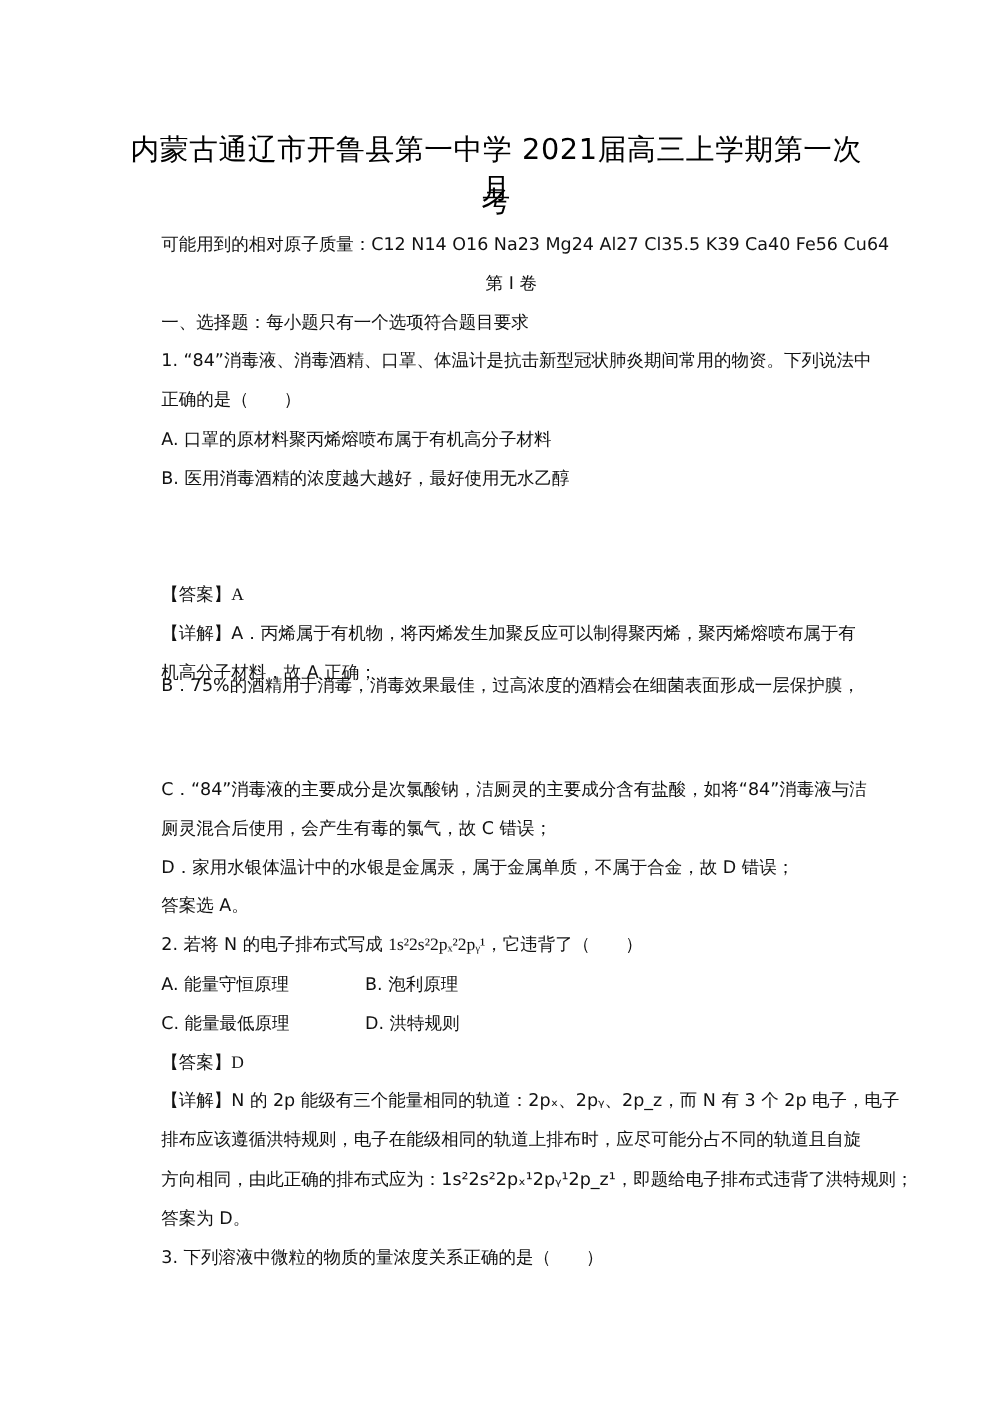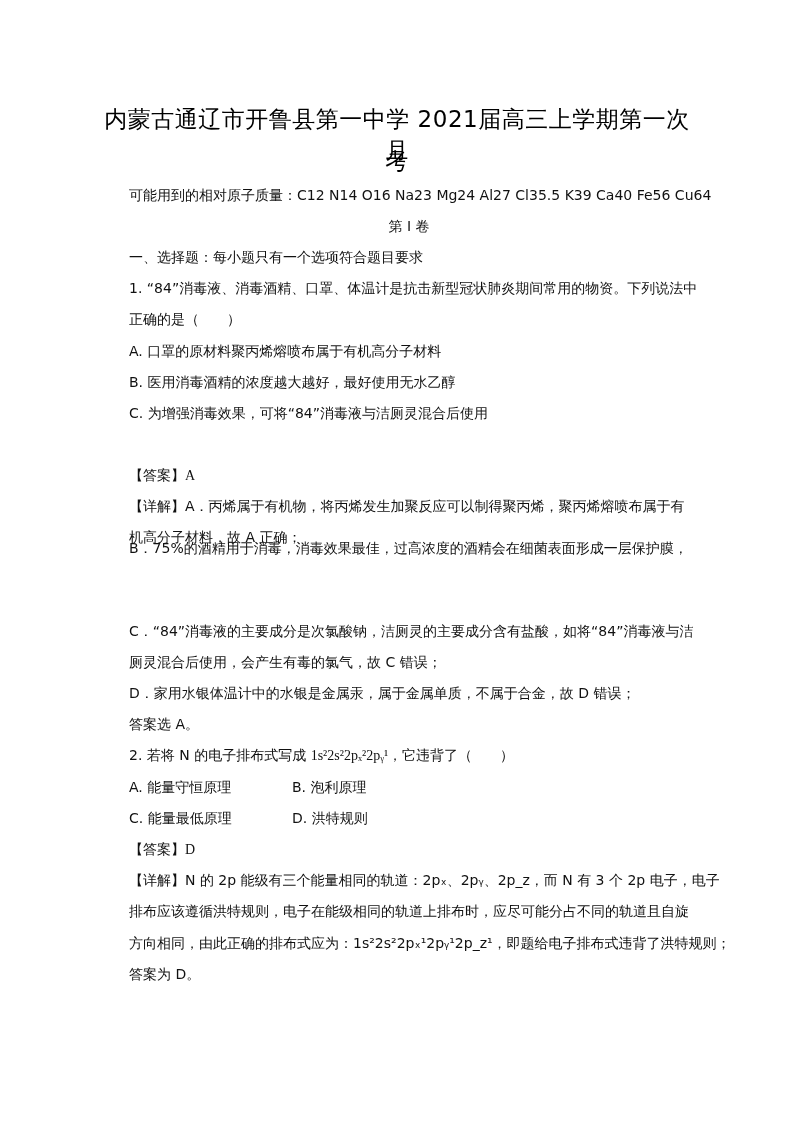--- a/index.html
+++ b/index.html
@@ -27,21 +27,20 @@
   <div class="title" style="top:146px;">考</div>
 
   <div class="line" style="top:187px;">可能用到的相对原子质量：C12 N14 O16 Na23 Mg24 Al27 Cl35.5 K39 Ca40 Fe56 Cu64</div>
   <div class="line center" style="top:218px;">第 I 卷</div>
   <div class="line" style="top:249px;">一、选择题：每小题只有一个选项符合题目要求</div>
 
   <div class="line" style="top:280px;">1. “84”消毒液、消毒酒精、口罩、体温计是抗击新型冠状肺炎期间常用的物资。下列说法中</div>
   <div class="line" style="top:311px;">正确的是（　　）</div>
   <div class="line" style="top:374px;">B.  医用消毒酒精的浓度越大越好，最好使用无水乙醇</div>
   <div class="line" style="top:343px;">A.  口罩的原材料聚丙烯熔喷布属于有机高分子材料</div>
-  <div class="line" style="top:405px;">C.  为增强消毒效果，可将“84”消毒液与洁厕灵混合后使用</div>
   <div class="line" style="top:467px;">
     <span class="bold">【答案】</span><span class="serif">A</span>
   </div>
   <div class="line" style="top:498px;">
     <span class="bold">【详解】</span><span>A．丙烯属于有机物，将丙烯发生加聚反应可以制得聚丙烯，聚丙烯熔喷布属于有</span>
   </div>
   <div class="line" style="top:529px;">机高分子材料，故 A 正确；</div>
   <div class="line" style="top:540px;">B．75%的酒精用于消毒，消毒效果最佳，过高浓度的酒精会在细菌表面形成一层保护膜，</div>
   <div class="line" style="top:623px;">C．“84”消毒液的主要成分是次氯酸钠，洁厕灵的主要成分含有盐酸，如将“84”消毒液与洁</div>
   <div class="line" style="top:654px;">厕灵混合后使用，会产生有毒的氯气，故 C 错误；</div>
@@ -60,13 +59,14 @@
   <div class="line" style="top:841px;">
     <span class="bold">【答案】</span><span class="serif">D</span>
   </div>
   <div class="line" style="top:872px;">
     <span class="bold">【详解】</span><span>N 的 2p 能级有三个能量相同的轨道：2pₓ、2pᵧ、2p_z，而 N 有 3 个 2p 电子，电子</span>
   </div>
   <div class="line" style="top:903px;">排布应该遵循洪特规则，电子在能级相同的轨道上排布时，应尽可能分占不同的轨道且自旋</div>
   <div class="line" style="top:935px;">方向相同，由此正确的排布式应为：1s²2s²2pₓ¹2pᵧ¹2p_z¹，即题给电子排布式违背了洪特规则；</div>
   <div class="line" style="top:966px;">答案为 D。</div>
 
+  <div class="line" style="top:997px;">3. 下列溶液中微粒的物质的量浓度关系正确的是（　　）</div>
 </div>
 
 </body></html>

